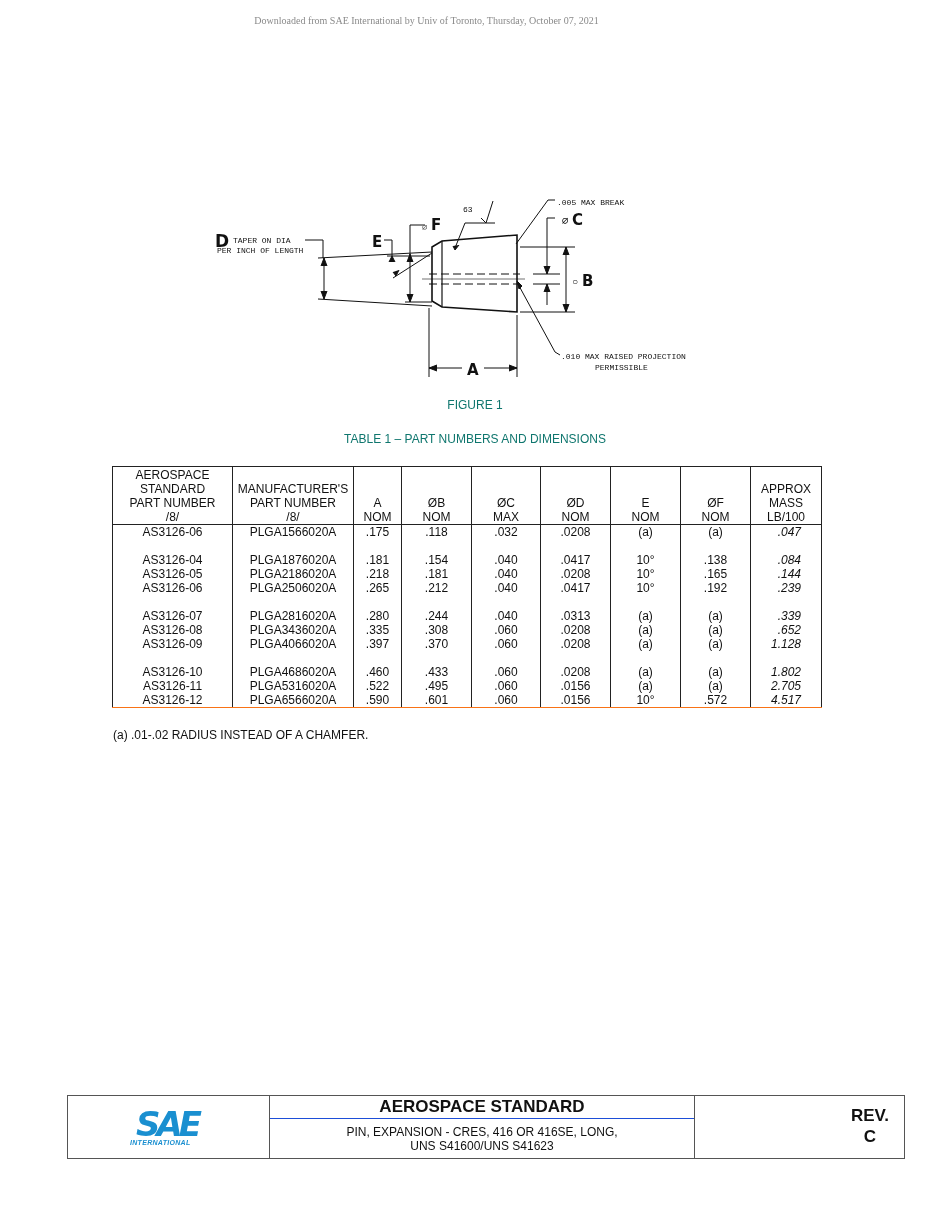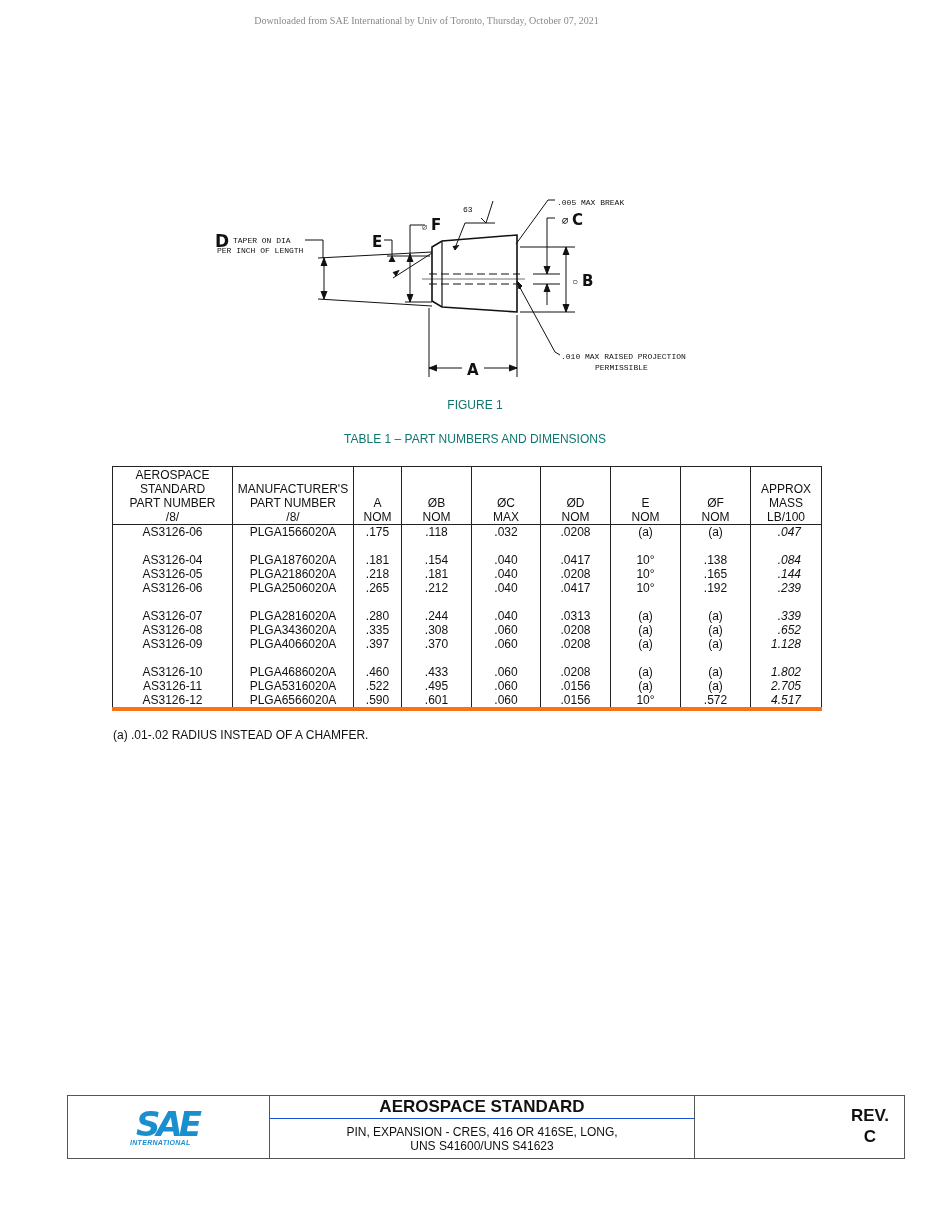--- a/index.html
+++ b/index.html
@@ -6,21 +6,21 @@
   body { width: 950px; height: 1230px; position: relative; font-family: "Liberation Sans", sans-serif; color: #111; overflow: hidden; }
   .download-note { position: absolute; top: 15px; left: 0; width: 853px; text-align: center; font-family: "Liberation Serif", serif; font-size: 10px; color: #8a8a8a; }
   .figure { position: absolute; left: 200px; top: 190px; width: 540px; height: 200px; }
   .figure svg { width: 540px; height: 200px; }
   .caption { position: absolute; left: 0; width: 950px; text-align: center; color: #0f766e; font-size: 12px; }
   .fig-caption { top: 398px; }
   .tbl-caption { top: 432px; }
   table.parts { position: absolute; left: 112px; top: 466px; border-collapse: collapse; font-size: 12px; line-height: 14px; }
   table.parts th, table.parts td { border-left: 1px solid #222; border-right: 1px solid #222; padding: 0 2px; text-align: center; font-weight: normal; }
   table.parts thead th { vertical-align: bottom; height: 57px; border-top: 1px solid #222; border-bottom: 1px solid #222; }
-  table.parts tbody tr.last td { border-bottom: 4px solid #f97316; }
+  table.parts tbody tr.last td { border-bottom: 1px solid #f97316; }
   table.parts tbody tr.gap td { height: 14px; }
   table.parts td.mass { text-align: right; padding-right: 20px; font-style: italic; }
   .footnote { position: absolute; left: 113px; top: 728px; font-size: 12px; }
   .title-block { position: absolute; left: 67px; top: 1095px; width: 838px; height: 64px; border: 1px solid #555; box-sizing: border-box; }
   .tb-cell { position: absolute; top: 0; height: 62px; box-sizing: border-box; }
   .tb-logo { left: 0; width: 202px; border-right: 1px solid #555; font-style: italic; }
   .tb-title { left: 202px; width: 425px; border-right: 1px solid #555; }
   .tb-doc { left: 627px; width: 141px; border-right: 1px solid #555; }
   .tb-rev { left: 768px; width: 68px; }
   .tb-title .top { height: 22px; border-bottom: 1px solid #1d4ed8; text-align: center; font-weight: bold; font-size: 17px; line-height: 22px; }

